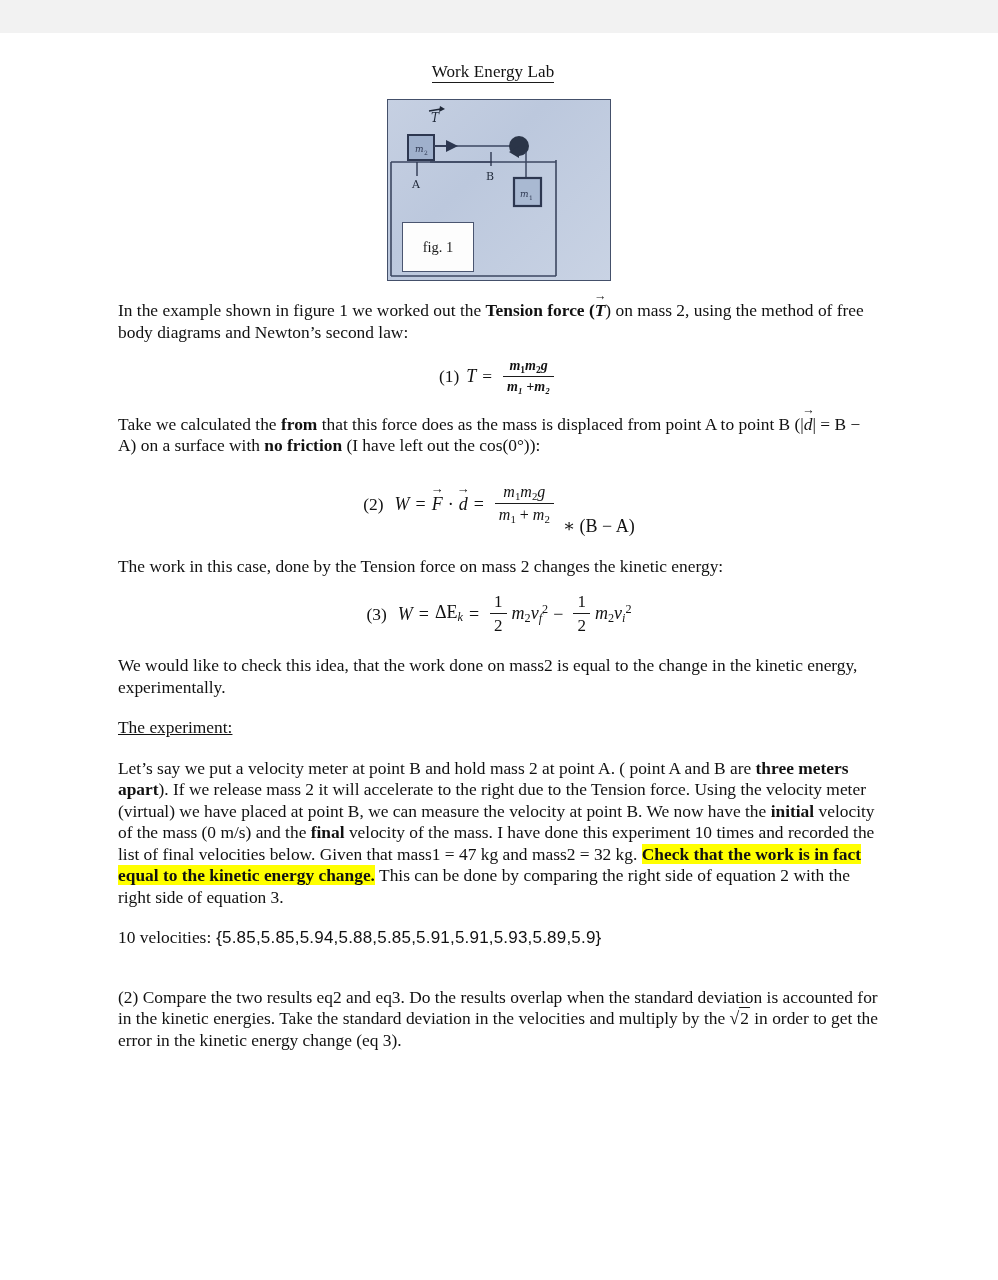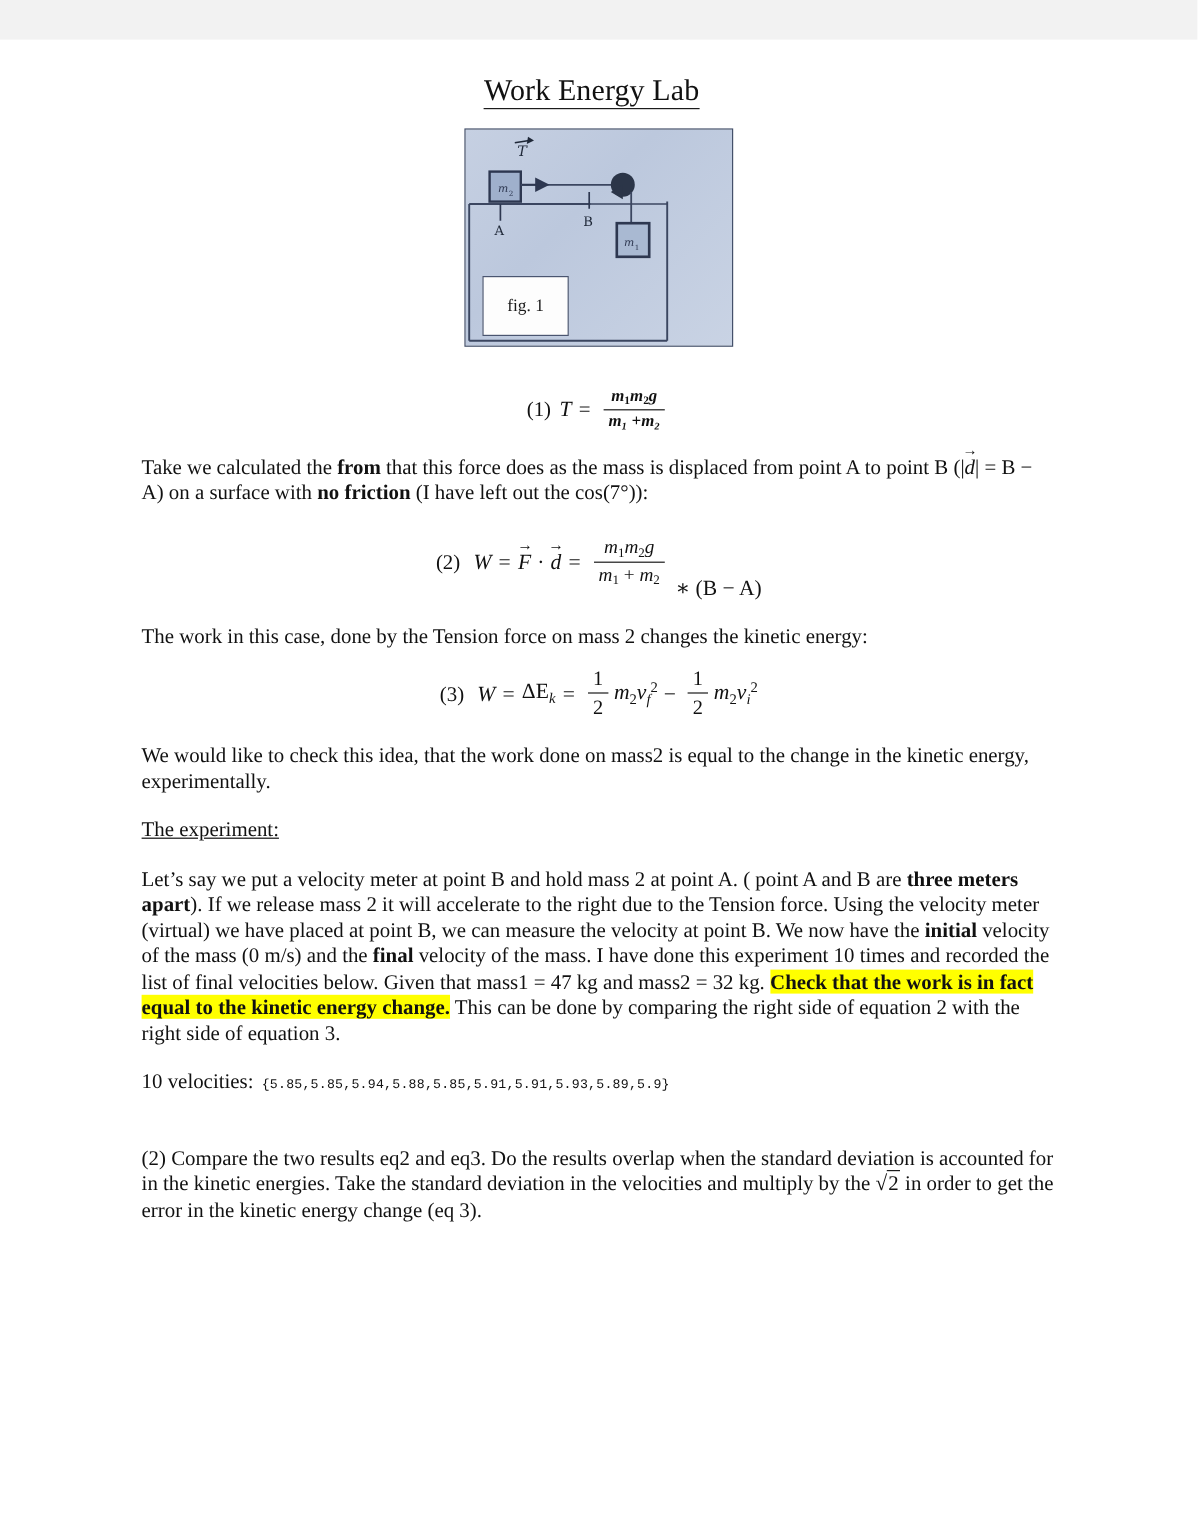--- a/index.html
+++ b/index.html
@@ -22,21 +22,21 @@
   .page {
     position: relative;
     width: 998px;
     height: 1247px;
     background: #ffffff;
     box-sizing: border-box;
     padding: 0;
   }
   .doc-title {
     text-align: center;
-    font-size: 25px;
+    font-size: 17px;
     letter-spacing: 0.1px;
     margin: 29px 12px 0 0;
     font-weight: normal;
   }
   .doc-title span {
     border-bottom: 1.3px solid #1b1b1b;
     padding-bottom: 1px;
   }
   
   .figure-wrap {
@@ -79,22 +79,22 @@
     line-height: 21.5px;
     margin: 0;
     text-align: left;
   }
   .gap-lg { height: 19px; }
   .gap-md { height: 15px; }
   b { font-weight: bold; }
   .uline { text-decoration: underline; }
   .hl { background: #ffff00; }
   .mono {
-    font-family: Liberation Mono, monospace;
-    font-size: 11px;
+    font-family: Liberation Sans, sans-serif;
+    font-size: 17px;
     letter-spacing: 0.2px;
   }
   
   .eq {
     display: flex;
     justify-content: center;
     align-items: center;
     font-family: "Liberation Serif", "DejaVu Serif", serif;
   }
   .eq-inner { display: flex; align-items: center; }
@@ -178,38 +178,39 @@
       <div class="fig-label">
         <span>fig. 1</span>
       </div>
     </div>
   </div>
 
   <div class="body">
 
     <div class="gap-lg"></div>
 
+    <p class="para"><span>In the example shown in figure 1 we worked out the </span><b>Tension force</b><b> (</b><b class="it vec">T</b><span>) on mass 2, using the method of free body diagrams and Newton’s second law:</span></p>
 
     <div class="gap-md"></div>
 
     <div class="eq" style="font-size:17.4px;">
       <div class="eq-inner">
         <span class="eqnum">(1)</span>
         <span class="it" style="font-size:18px;">T</span>
         <span style="margin:0 6px;">=</span>
         <span class="frac" style="font-size:14px;">
           <span class="num"><b class="it">m</b><b><sub>1</sub></b><b class="it">m</b><b><sub>2</sub></b><b class="it">g</b></span>
           <span class="den"><b class="it">m₁ +m₂</b></span>
         </span>
       </div>
     </div>
 
     <div class="gap-lg"></div>
 
-    <p class="para"><span>Take we calculated the </span><b>from</b><span> that this force does as the mass is displaced from point A to point B  (|</span><span class="it vec">d</span><span>| = B − A) on a surface with </span><b>no friction</b><span> (I have left out the cos(7°)):</span></p>
+    <p class="para"><span>Take we calculated the </span><b>from</b><span> that this force does as the mass is displaced from point A to point B  (|</span><span class="it vec">d</span><span>| = B − A) on a surface with </span><b>no friction</b><span> (I have left out the cos(0°)):</span></p>
 
     <div class="gap-md"></div>
 
     <div class="eq" style="font-size:18px;">
       <div class="eq-inner">
         <span class="eqnum">(2)</span>
         <span class="it" style="margin-left:4px;">W</span>
         <span style="margin:0 6px;">=</span>
         <span class="it vec">F</span>
         <span style="margin:0 5px;">·</span>

